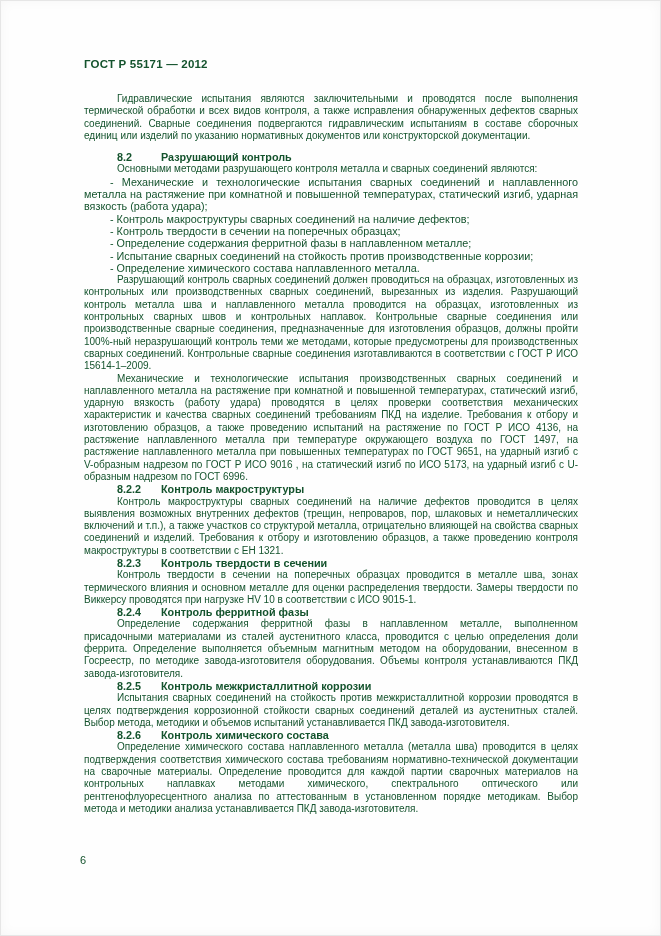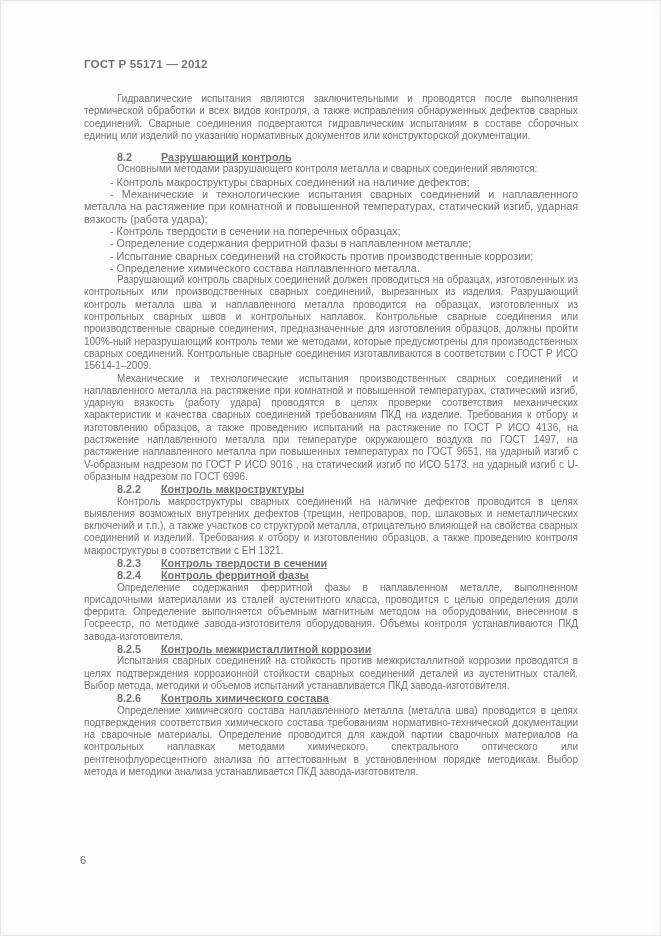--- a/index.html
+++ b/index.html
@@ -7,21 +7,21 @@
     padding: 0;
     background: #ffffff;
   }
   .page {
     position: relative;
     width: 661px;
     height: 936px;
     background: #fefefe;
     box-shadow: inset 0 0 0 1px #e6e6e6, inset 0 0 14px rgba(0,0,0,0.04);
     font-family: "Liberation Sans", "DejaVu Sans", sans-serif;
-    color: #737373;
+    color: #14532d;
     overflow: hidden;
   }
   .content {
     position: absolute;
     left: 84px;
     top: 58px;
     width: 494px;
   }
   .doc-header {
     font-size: 11.5px;
@@ -43,21 +43,20 @@
     text-align: justify;
     text-indent: 26px;
   }
   .heading {
     margin: 0;
     font-size: 10.8px;
     line-height: 12.3px;
     font-weight: bold;
     text-align: left;
     text-indent: 33px;
-    text-decoration: underline;
   }
   .heading-main {
     margin-top: 9px;
   }
   .hnum {
     display: inline-block;
     width: 44px;
     text-indent: 0;
   }
   .page-number {
@@ -75,35 +74,36 @@
   <div class="content">
 
     <p class="doc-header">ГОСТ Р 55171 — 2012</p>
 
     <p class="para">Гидравлические испытания являются заключительными и проводятся после выполнения термической обработки и всех видов контроля, а также исправления обнаруженных дефектов сварных соединений. Сварные соединения подвергаются гидравлическим испытаниям в составе сборочных единиц или изделий по указанию нормативных документов или конструкторской документации.</p>
 
     <p class="heading heading-main"><span class="hnum">8.2</span><span>Разрушающий контроль</span></p>
 
     <p class="para">Основными методами разрушающего контроля металла и сварных соединений являются:</p>
 
+    <p class="item">- Механические и технологические испытания сварных соединений и наплавленного металла на растяжение при комнатной и повышенной температурах, статический изгиб, ударная вязкость (работа удара);</p>
     <p class="item">- Контроль макроструктуры сварных соединений на наличие дефектов;</p>
-    <p class="item">- Механические и технологические испытания сварных соединений и наплавленного металла на растяжение при комнатной и повышенной температурах, статический изгиб, ударная вязкость (работа удара);</p>
     <p class="item">- Контроль твердости в сечении на поперечных образцах;</p>
     <p class="item">- Определение содержания ферритной фазы в наплавленном металле;</p>
     <p class="item">- Испытание сварных соединений на стойкость против производственные коррозии;</p>
     <p class="item">- Определение химического состава наплавленного металла.</p>
 
     <p class="para">Разрушающий контроль сварных соединений должен проводиться на образцах, изготовленных из контрольных или производственных сварных соединений, вырезанных из изделия. Разрушающий контроль металла шва и наплавленного металла проводится на образцах, изготовленных из контрольных сварных швов и контрольных наплавок. Контрольные сварные соединения или производственные сварные соединения, предназначенные для изготовления образцов, должны пройти 100%-ный неразрушающий контроль теми же методами, которые предусмотрены для производственных сварных соединений. Контрольные сварные соединения изготавливаются в соответствии с ГОСТ Р ИСО 15614-1–2009.</p>
 
     <p class="para">Механические и технологические испытания производственных сварных соединений и наплавленного металла на растяжение при комнатной и повышенной температурах, статический изгиб, ударную вязкость (работу удара) проводятся в целях проверки соответствия механических характеристик и качества сварных соединений требованиям ПКД на изделие. Требования к отбору и изготовлению образцов, а также проведению испытаний на растяжение по ГОСТ Р ИСО 4136, на растяжение наплавленного металла при температуре окружающего воздуха по ГОСТ 1497, на растяжение наплавленного металла при повышенных температурах по ГОСТ 9651, на ударный изгиб с V-образным надрезом по ГОСТ Р ИСО 9016 , на статический изгиб по ИСО 5173, на ударный изгиб с U-образным надрезом по ГОСТ 6996.</p>
 
     <p class="heading"><span class="hnum">8.2.2</span><span>Контроль макроструктуры</span></p>
     <p class="para">Контроль макроструктуры сварных соединений на наличие дефектов проводится в целях выявления возможных внутренних дефектов (трещин, непроваров, пор, шлаковых и неметаллических включений и т.п.), а также участков со структурой металла, отрицательно влияющей на свойства сварных соединений и изделий. Требования к отбору и изготовлению образцов, а также проведению контроля макроструктуры в соответствии с ЕН 1321.</p>
 
     <p class="heading"><span class="hnum">8.2.3</span><span>Контроль твердости в сечении</span></p>
+    <p class="para">Контроль твердости в сечении на поперечных образцах проводится в металле шва, зонах термического влияния и основном металле для оценки распределения твердости. Замеры твердости по Виккерсу проводятся при нагрузке HV 10 в соответствии с ИСО 9015-1.</p>
 
     <p class="heading"><span class="hnum">8.2.4</span><span>Контроль ферритной фазы</span></p>
     <p class="para">Определение содержания ферритной фазы в наплавленном металле, выполненном присадочными материалами из сталей аустенитного класса, проводится с целью определения доли феррита. Определение выполняется объемным магнитным методом на оборудовании, внесенном в Госреестр, по методике завода-изготовителя оборудования. Объемы контроля устанавливаются ПКД завода-изготовителя.</p>
 
     <p class="heading"><span class="hnum">8.2.5</span><span>Контроль межкристаллитной коррозии</span></p>
     <p class="para">Испытания сварных соединений на стойкость против межкристаллитной коррозии проводятся в целях подтверждения коррозионной стойкости сварных соединений деталей из аустенитных сталей. Выбор метода, методики и объемов испытаний устанавливается ПКД завода-изготовителя.</p>
 
     <p class="heading"><span class="hnum">8.2.6</span><span>Контроль химического состава</span></p>
     <p class="para">Определение химического состава наплавленного металла (металла шва) проводится в целях подтверждения соответствия химического состава требованиям нормативно-технической документации на сварочные материалы. Определение проводится для каждой партии сварочных материалов на контрольных наплавках методами химического, спектрального оптического или рентгенофлуоресцентного анализа по аттестованным в установленном порядке методикам. Выбор метода и методики анализа устанавливается ПКД завода-изготовителя.</p>
 

